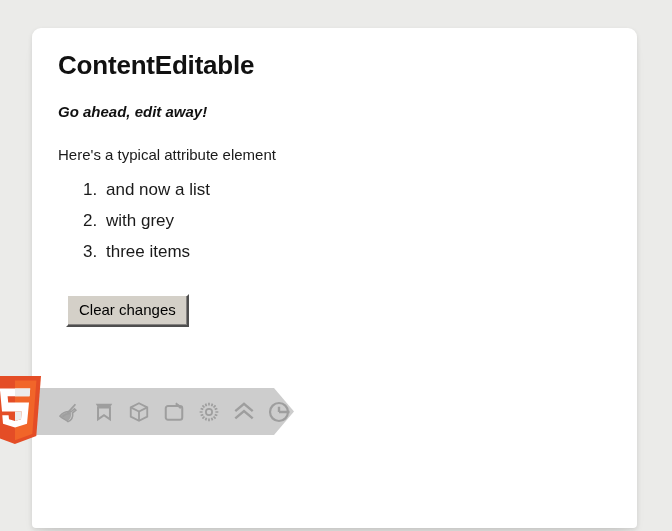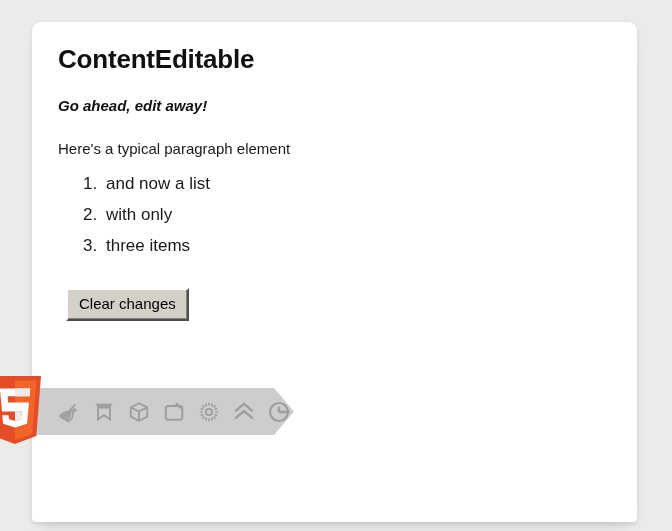--- a/index.html
+++ b/index.html
@@ -18,21 +18,21 @@
   
   #page {
     position: relative;
     width: 672px;
     height: 531px;
   }
 
   .card {
     position: absolute;
     left: 32px;
-    top: 22px;
+    top: 28px;
     width: 605px;
     height: 500px;
     background: #ffffff;
     border-radius: 9px 9px 4px 4px;
     box-shadow: 0 2px 5px rgba(0,0,0,0.10), 0 12px 18px -10px rgba(0,0,0,0.12);
     box-sizing: border-box;
   }
 
   .card-inner {
     padding: 22px 26px 0 26px;
@@ -182,25 +182,25 @@
 <div id="page">
 
   <div class="card">
     <div class="card-inner">
 
       <h1 class="title">ContentEditable</h1>
 
 
       <p class="callout">Go ahead, edit away!</p>
 
-      <p class="para-typical">Here's a typical paragraph element</p>
+      <p class="para-typical">Here's a typical attribute element</p>
 
       <ol class="demo-list">
         <li>and now a list</li>
-        <li>with only</li>
+        <li>with grey</li>
         <li>three items</li>
       </ol>
 
       <button class="clear-btn">Clear changes</button>
 
     </div>
 
   </div>
 
   <div class="badge-row">

